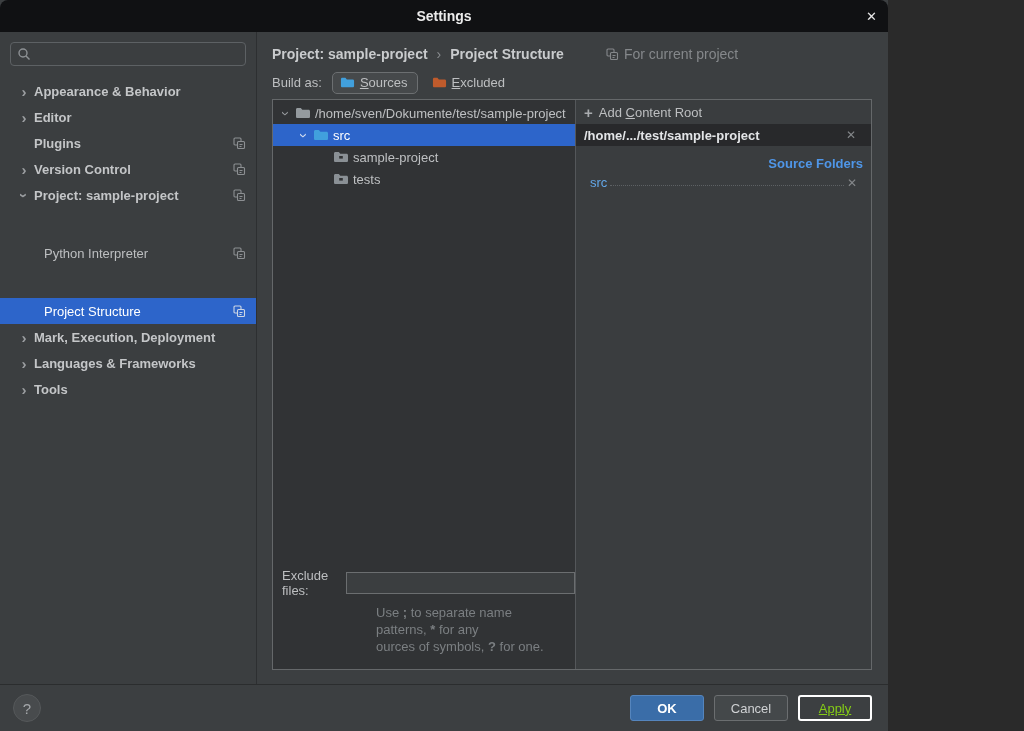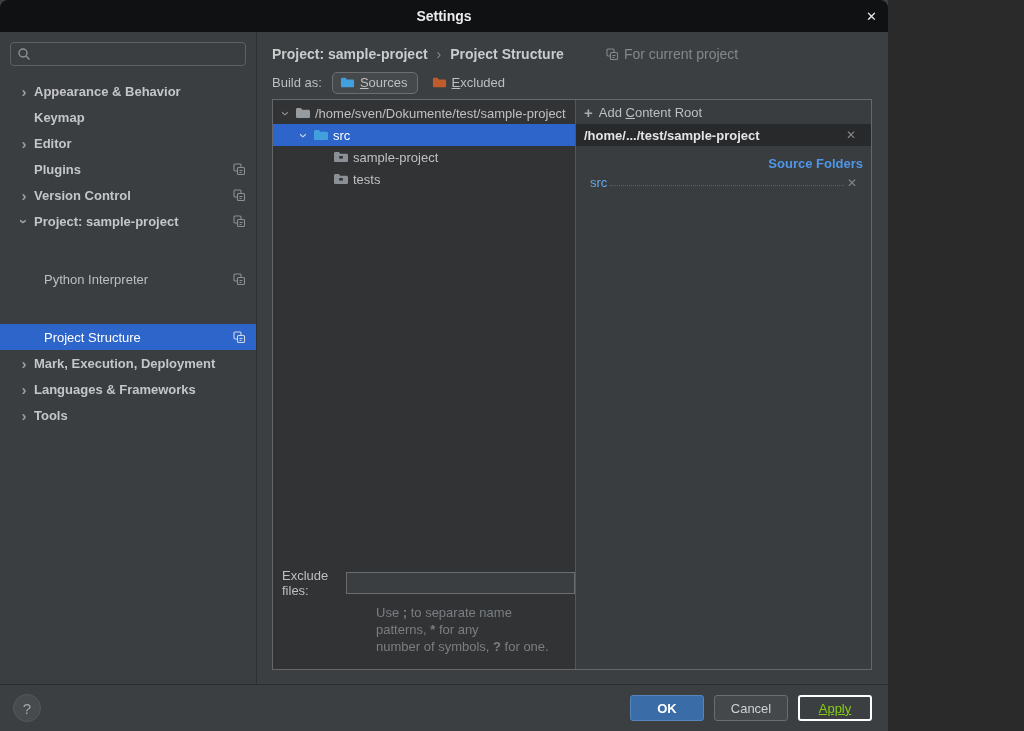--- a/index.html
+++ b/index.html
@@ -131,24 +131,20 @@
         </svg>
         <input value="" style="">
       </div>
       <div class="nav">
 
         <div class="nav-row bold">
           <span class="chev"><span class="g">›</span></span>
           <span>Appearance &amp; Behavior</span>
         </div>
 
-        <div class="nav-row bold">
-          <span class="chev"></span>
-          <span>Keymap</span>
-        </div>
 
         <div class="nav-row bold">
           <span class="chev"><span class="g">›</span></span>
           <span>Editor</span>
         </div>
 
         <div class="nav-row bold">
           <span class="chev"></span>
           <span>Plugins</span>
           <svg class="badge" width="13" height="13" viewBox="0 0 13 13">
@@ -287,21 +283,21 @@
 
           </div>
 
           <div class="excludezone">
             <div class="exclude-row">
               <span class="lbl">Exclude files:</span>
               <input value="" style="">
             </div>
             <div class="hint">
               <span>Use </span><b>;</b><span> to separate name patterns, </span><b>*</b><span> for any</span><br>
-              <span>number of symbols, </span><b>?</b><span> for one.</span>
+              <span>ources of symbols, </span><b>?</b><span> for one.</span>
             </div>
           </div>
         </div>
 
         <div class="vdivider"></div>
 
         <div class="rightpane">
           <div class="addroot">
             <span class="plus">+</span>
             <span><span>Add </span><span class="mn">C</span><span>ontent Root</span></span>

